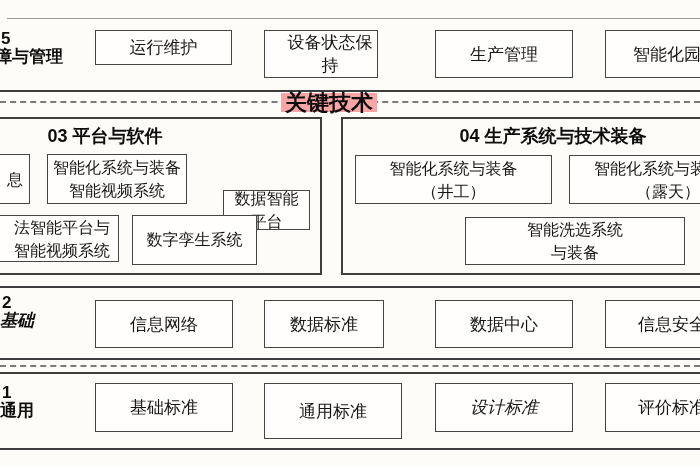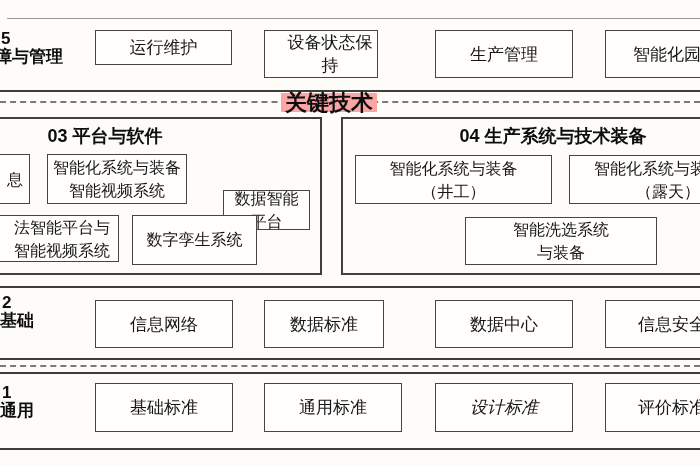--- a/index.html
+++ b/index.html
@@ -75,37 +75,37 @@
   <div class="bigbox" style="left:341px;top:117px;width:424px;height:158px;">
     <div class="bigtitle">04 生产系统与技术装备</div>
     <div class="box two" style="left:12px;top:36px;width:197px;height:49px;">
       <span>智能化系统与装备</span>
       <span>（井工）</span>
     </div>
     <div class="box two" style="left:226px;top:36px;width:198px;height:49px;">
       <span class="full" style="text-align:left;padding-left:24px;">智能化系统与装</span>
       <span class="full">（露天）</span>
     </div>
-    <div class="box two" style="left:122px;top:98px;width:192px;height:48px;">
+    <div class="box two" style="left:122px;top:98px;width:220px;height:48px;">
       <span>智能洗选系统</span>
       <span>与装备</span>
     </div>
   </div>
 
   <div class="rowlabel" style="left:2px;top:294px;">
     <div>2</div>
-    <div style="margin-left:-2px;">基础</div>
+    <div style="margin-left:-2px;font-style:italic;">基础</div>
   </div>
   <div class="box" style="left:95px;top:300px;width:138px;height:48px;font-family:Liberation Mono, monospace;">信息网络</div>
   <div class="box" style="left:264px;top:300px;width:120px;height:48px;">数据标准</div>
   <div class="box" style="left:435px;top:300px;width:138px;height:48px;">数据中心</div>
   <div class="box clip-left" style="left:605px;top:300px;width:140px;height:48px;padding-left:32px;">信息安全</div>
 
   <div class="rowlabel" style="left:2px;top:384px;">
     <div>1</div>
     <div style="margin-left:-2px;">通用</div>
   </div>
   <div class="box" style="left:95px;top:383px;width:138px;height:49px;text-align:right;">基础标准</div>
-  <div class="box" style="left:264px;top:383px;width:138px;height:49px;font-family:Liberation Mono, monospace;">通用标准</div>
+  <div class="box" style="left:264px;top:383px;width:138px;height:56px;font-family:Liberation Mono, monospace;">通用标准</div>
   <div class="box" style="left:435px;top:383px;width:138px;height:49px;font-style:italic;">设计标准</div>
   <div class="box clip-left" style="left:605px;top:383px;width:140px;height:49px;padding-left:32px;">评价标准</div>
 
 </div>
 
 </body></html>

